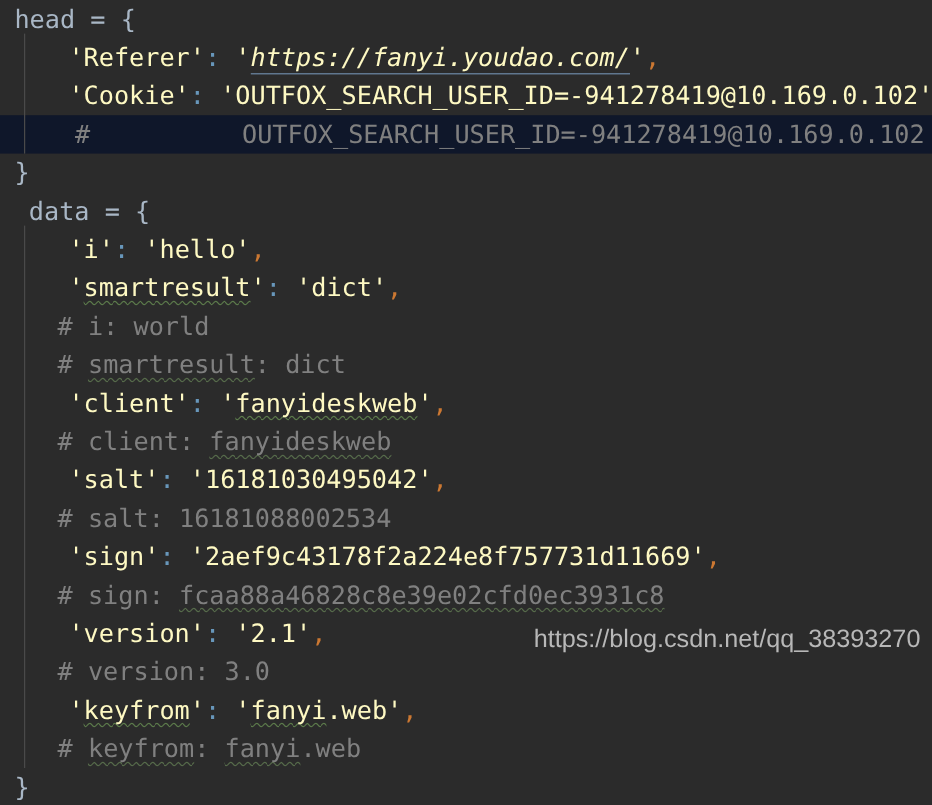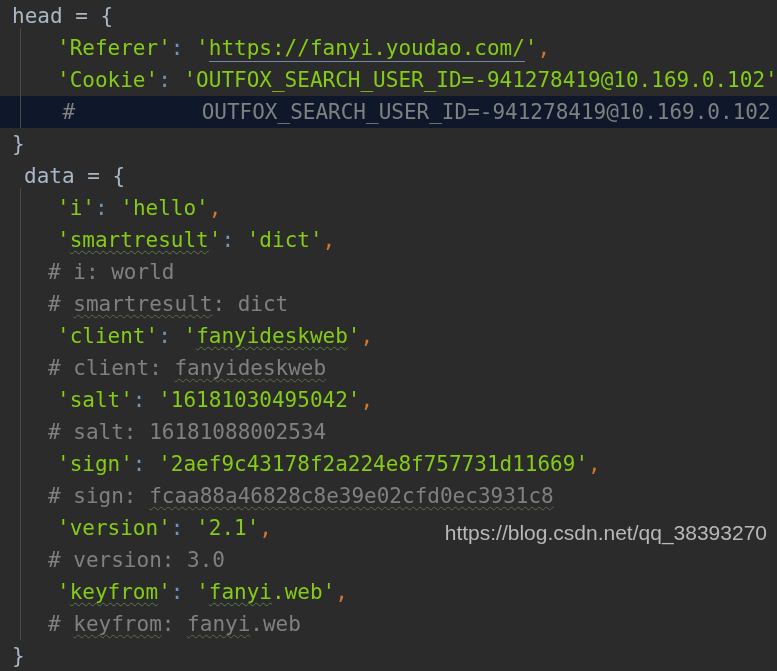--- a/index.html
+++ b/index.html
@@ -40,29 +40,30 @@
     padding-left: 12px;
   }
   .code-line.highlight {
     background: #0f172a;
   }
 
   
   .tok-id      { color: #a9b7c6; }
   .tok-op      { color: #a9b7c6; }
   .tok-brace   { color: #a9b7c6; }
-  .tok-str     { color: #84cc16; }
+  .tok-str     { color: #fef9c3; }
   .tok-comma   { color: #cc7832; }
   .tok-colon   { color: #6897bb; }
   .tok-comment { color: #808080; }
 
   
   .link-underline {
     border-bottom: 1px solid #6e8ba8;
     padding-bottom: 1px;
+    font-style: italic;
   }
 
   
   .spell {
     text-decoration: underline wavy #5b7a4a;
     text-decoration-skip-ink: none;
     text-underline-offset: 3px;
     text-decoration-thickness: 1px;
   }
   .spell-comment {

